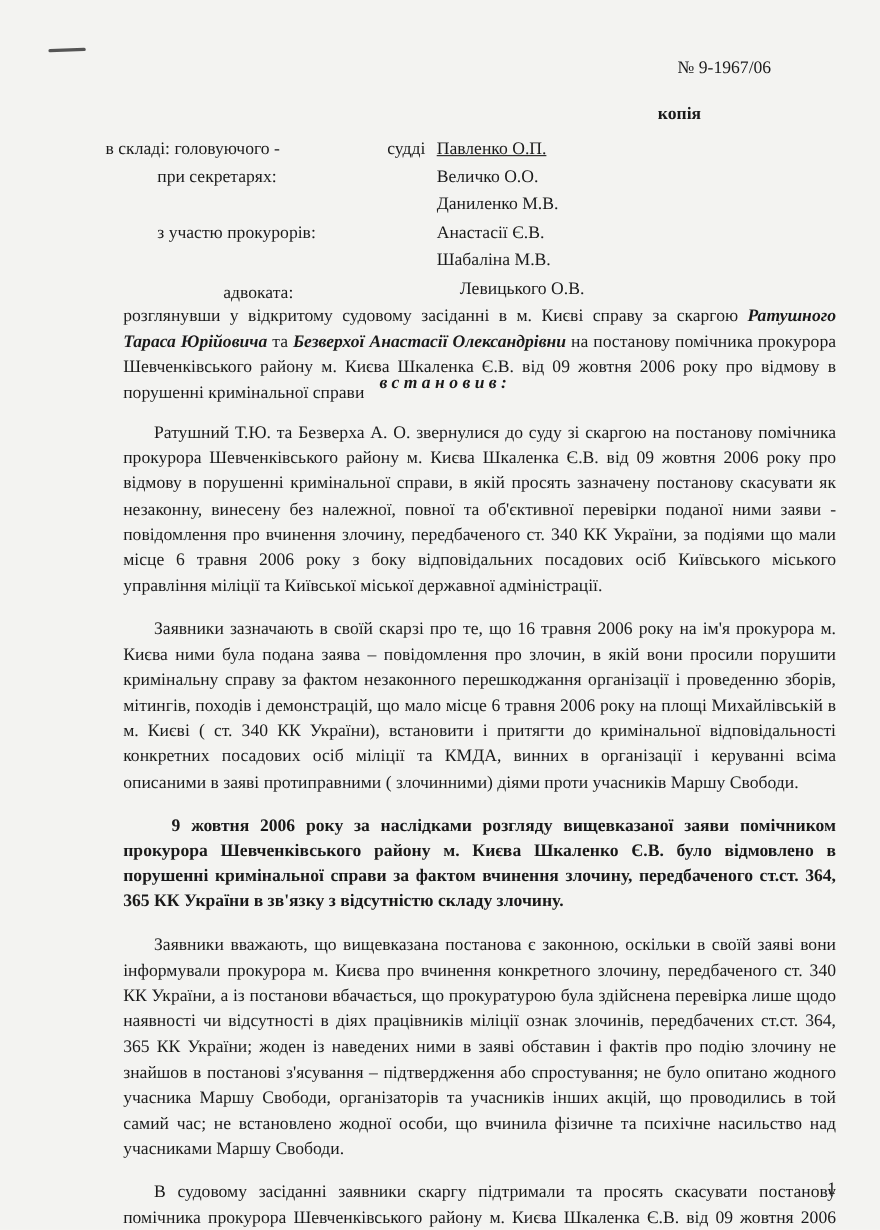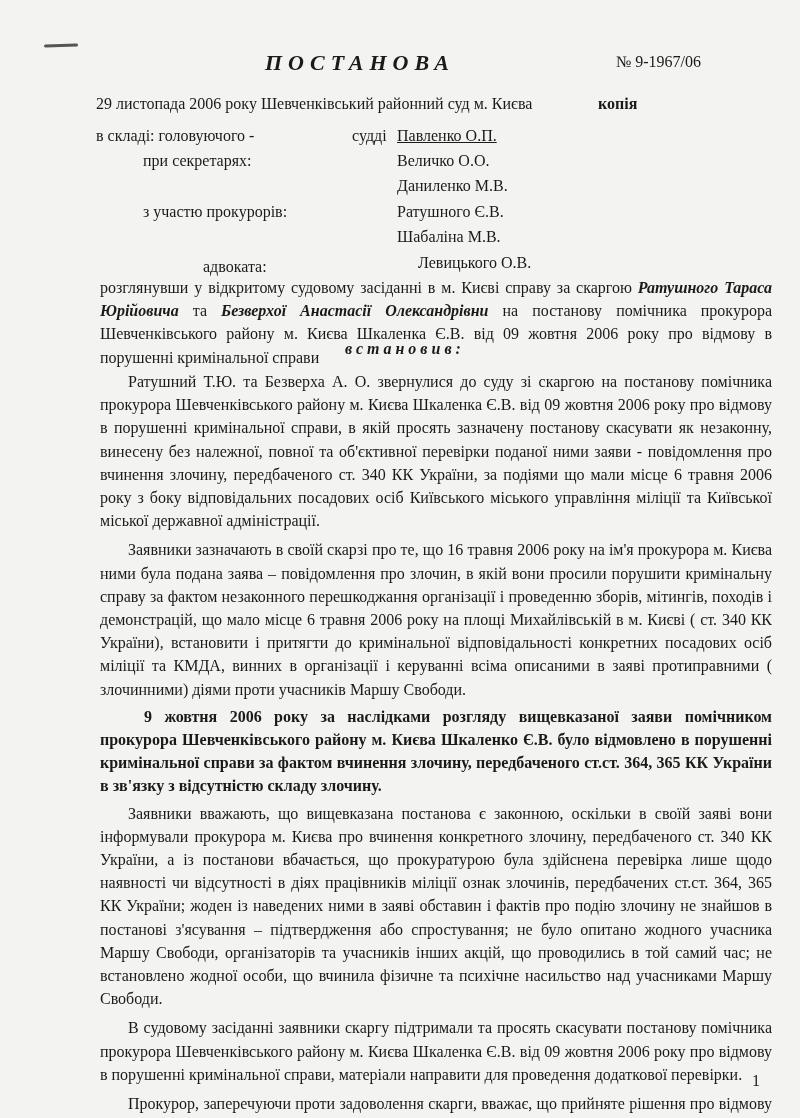--- a/index.html
+++ b/index.html
@@ -35,57 +35,55 @@
   }
   .copy {
     position: absolute; left: 598px; top: 95px; font-size: 16px; font-weight: bold;
   }
   .comp-label { position: absolute; font-size: 16px; }
   .comp-name  { position: absolute; left: 397px; font-size: 16px; }
   .body-text {
     position: absolute; left: 96px; width: 680px;
     font-size: 16px; line-height: 23.2px; text-align: justify;
   }
-  .body-text p { margin: 4px; }
+  .body-text p { margin: 16px; }
   .indent { text-indent: 28px; }
   .ustanovyv {
     position: absolute; left: 345px; top: 340px;
     font-size: 16px; font-weight: bold; font-style: italic; letter-spacing: 4px;
   }
   .bi { font-weight: bold; font-style: italic; }
   .pagenum {
     position: absolute; left: 752px; top: 1072px; font-size: 16px;
   }
 </style>
 </head>
 <body>
 
 <div class="page">
   <div class="bleed"></div>
 
   <div class="mark"></div>
 
-  <div class="title">ПОСТАНОВА</div>
   <div class="docnum">№ 9-1967/06</div>
 
-  <div class="dateline">29  листопада  2006 року Шевченківський районний  суд м. Києва</div>
   <div class="copy">копія</div>
 
   <div>
     <div class="comp-label" style="left:96px; top:127px;">в складі: головуючого -</div>
     <div class="comp-label" style="left:352px; top:127px;">судді</div>
     <div class="comp-name" style="top:127px;text-decoration:underline;">Павленко О.П.</div>
 
     <div class="comp-label" style="left:143px; top:152px;text-align:center;">при секретарях:</div>
     <div class="comp-name" style="top:152px;">Величко О.О.</div>
 
     <div class="comp-name" style="top:177px;">Даниленко М.В.</div>
 
     <div class="comp-label" style="left:143px; top:203px;">з участю прокурорів:</div>
-    <div class="comp-name" style="top:203px;">Ратушного Є.В.</div>
+    <div class="comp-name" style="top:203px;">Анастасії Є.В.</div>
 
     <div class="comp-name" style="top:228px;">Шабаліна М.В.</div>
 
     <div class="comp-label" style="left:203px; top:258px;">адвоката:</div>
     <div class="comp-name" style="top:254px;margin-left:21px;">Левицького О.В.</div>
   </div>
 
   <div class="body-text" style="top:251px; top:256px;">
     <p style="margin-top:20px;">
       <span>розглянувши у відкритому судовому засіданні в м. Києві справу за скаргою </span><span class="bi">Ратушного Тараса Юрійовича</span><span> та </span><span class="bi">Безверхої Анастасії Олександрівни</span><span> на постанову помічника прокурора Шевченківського району м. Києва Шкаленка Є.В. від 09 жовтня 2006 року про відмову в порушенні кримінальної справи</span>

